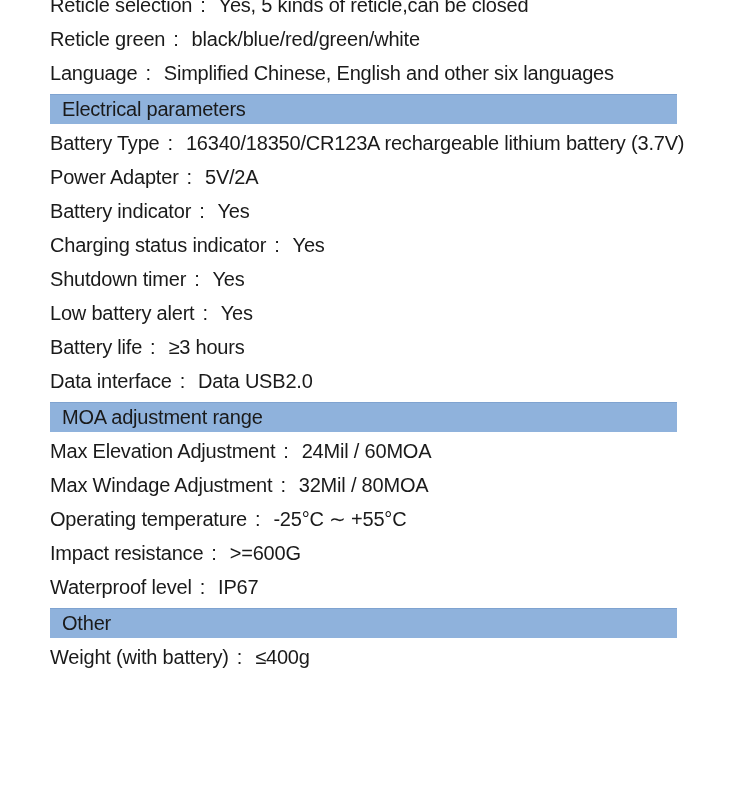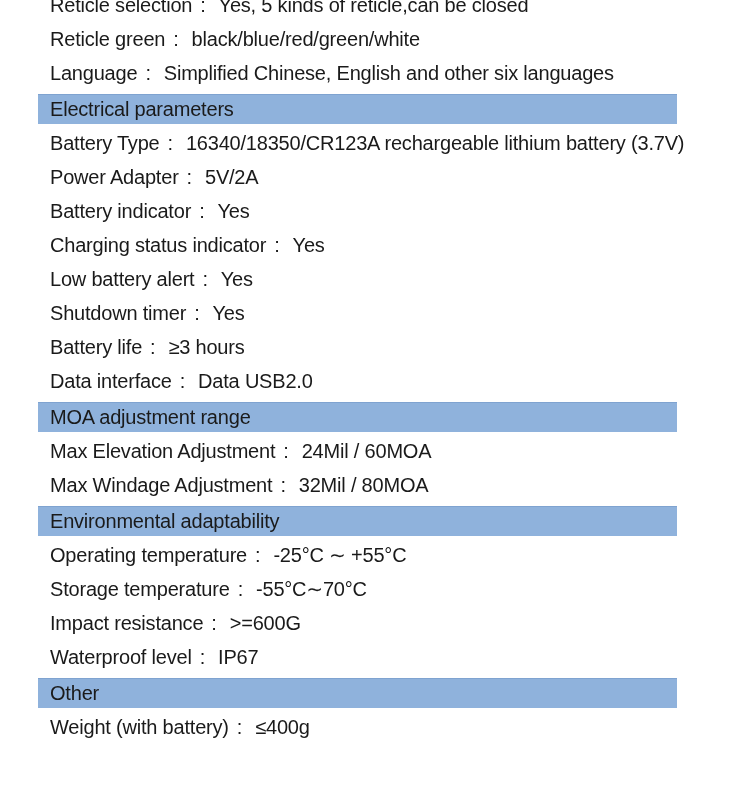--- a/index.html
+++ b/index.html
@@ -25,21 +25,21 @@
     line-height: 34px;
     font-size: 20px;
     white-space: nowrap;
     padding-left: 12px;
     letter-spacing: -0.2px;
   }
   .section-header {
     box-sizing: border-box;
     height: 30px;
     line-height: 28px;
-    margin: 4px 0 2px 0;
+    margin: 4px 0 2px 12px;
     background: var(--header-bg, #8fb2dc);
     border-top: 1px solid var(--header-border, #7fa3d0);
     padding-left: 12px;
     font-size: 20px;
     white-space: nowrap;
     letter-spacing: -0.2px;
   }
   .sep {
     display: inline-block;
     margin: 0 13px 0 8px;
@@ -67,46 +67,42 @@
   <div class="spec-row">
     <span>Power Adapter</span><span class="sep">:</span><span>5V/2A</span>
   </div>
   <div class="spec-row">
     <span>Battery indicator</span><span class="sep">:</span><span>Yes</span>
   </div>
   <div class="spec-row">
     <span>Charging status indicator</span><span class="sep">:</span><span>Yes</span>
   </div>
   <div class="spec-row">
-    <span>Low battery alert</span><span class="sep">:</span><span>Yes</span>
+    <span>Shutdown timer</span><span class="sep">:</span><span>Yes</span>
   </div>
   <div class="spec-row">
-    <span>Shutdown timer</span><span class="sep">:</span><span>Yes</span>
+    <span>Low battery alert</span><span class="sep">:</span><span>Yes</span>
   </div>
   <div class="spec-row">
     <span>Battery life</span><span class="sep">:</span><span>≥3 hours</span>
   </div>
   <div class="spec-row">
     <span>Data interface</span><span class="sep">:</span><span>Data USB2.0</span>
   </div>
 
   <div class="section-header">MOA adjustment range</div>
   <div class="spec-row">
     <span>Max Elevation Adjustment</span><span class="sep">:</span><span>24Mil / 60MOA</span>
   </div>
   <div class="spec-row">
     <span>Max Windage Adjustment</span><span class="sep">:</span><span>32Mil / 80MOA</span>
   </div>
 
-  <div class="section-header">Environmental adaptability</div>
   <div class="spec-row">
     <span>Operating temperature</span><span class="sep">:</span><span>-25°C ∼ +55°C</span>
-  </div>
-  <div class="spec-row">
-    <span>Storage temperature</span><span class="sep">:</span><span>-55°C∼70°C</span>
   </div>
   <div class="spec-row">
     <span>Impact resistance</span><span class="sep">:</span><span>&gt;=600G</span>
   </div>
   <div class="spec-row">
     <span>Waterproof level</span><span class="sep">:</span><span>IP67</span>
   </div>
 
   <div class="section-header">Other</div>
   <div class="spec-row">

